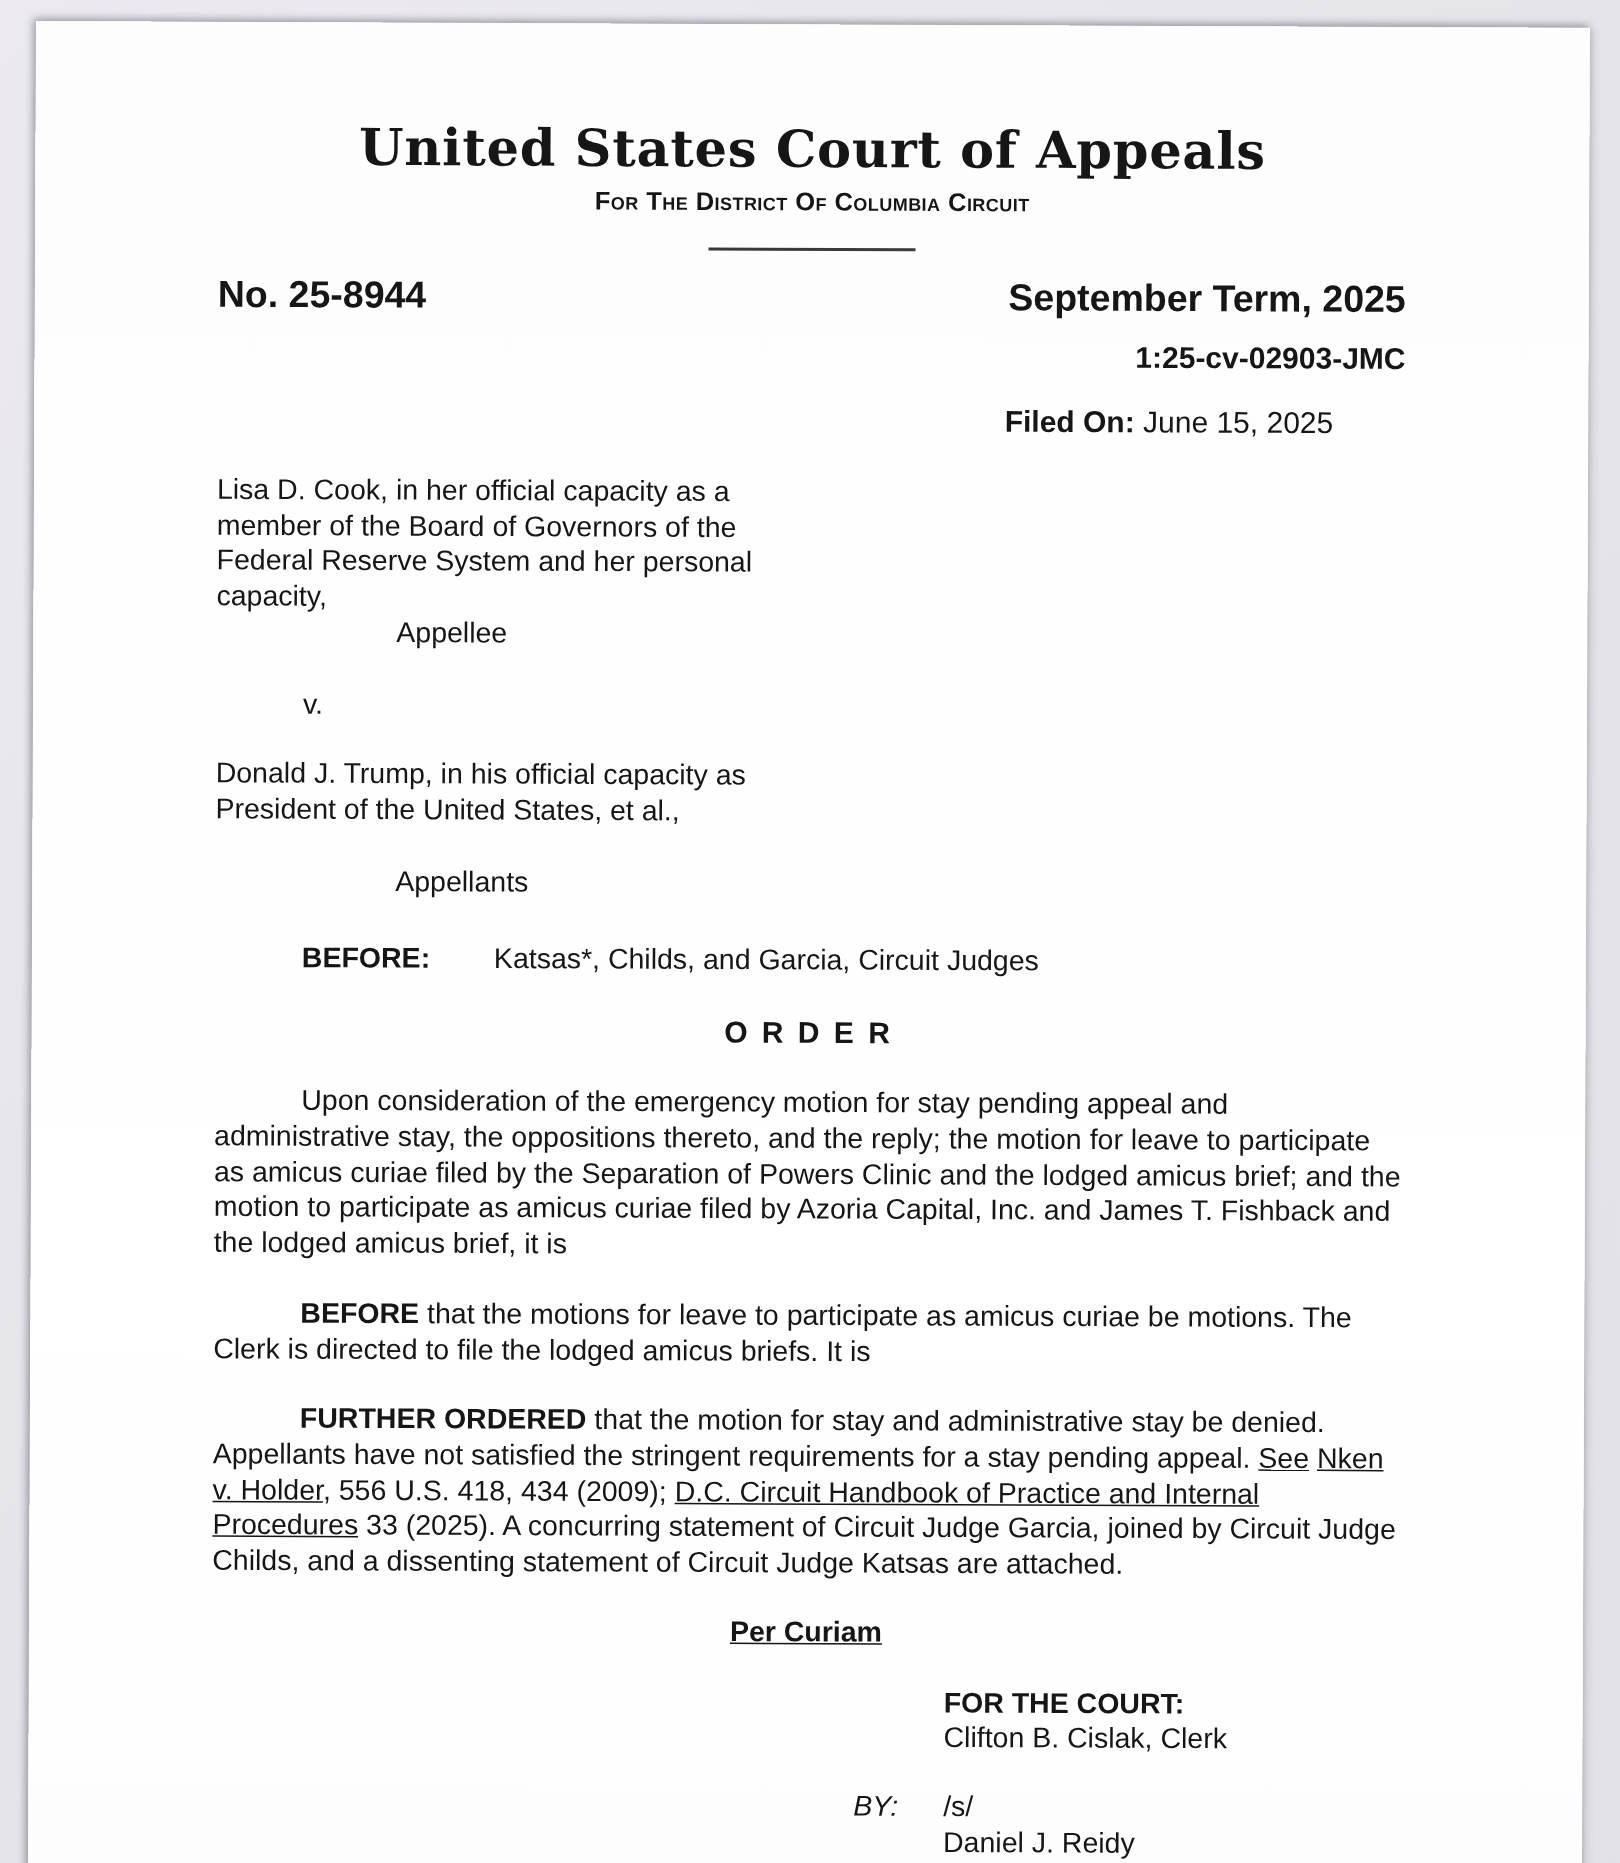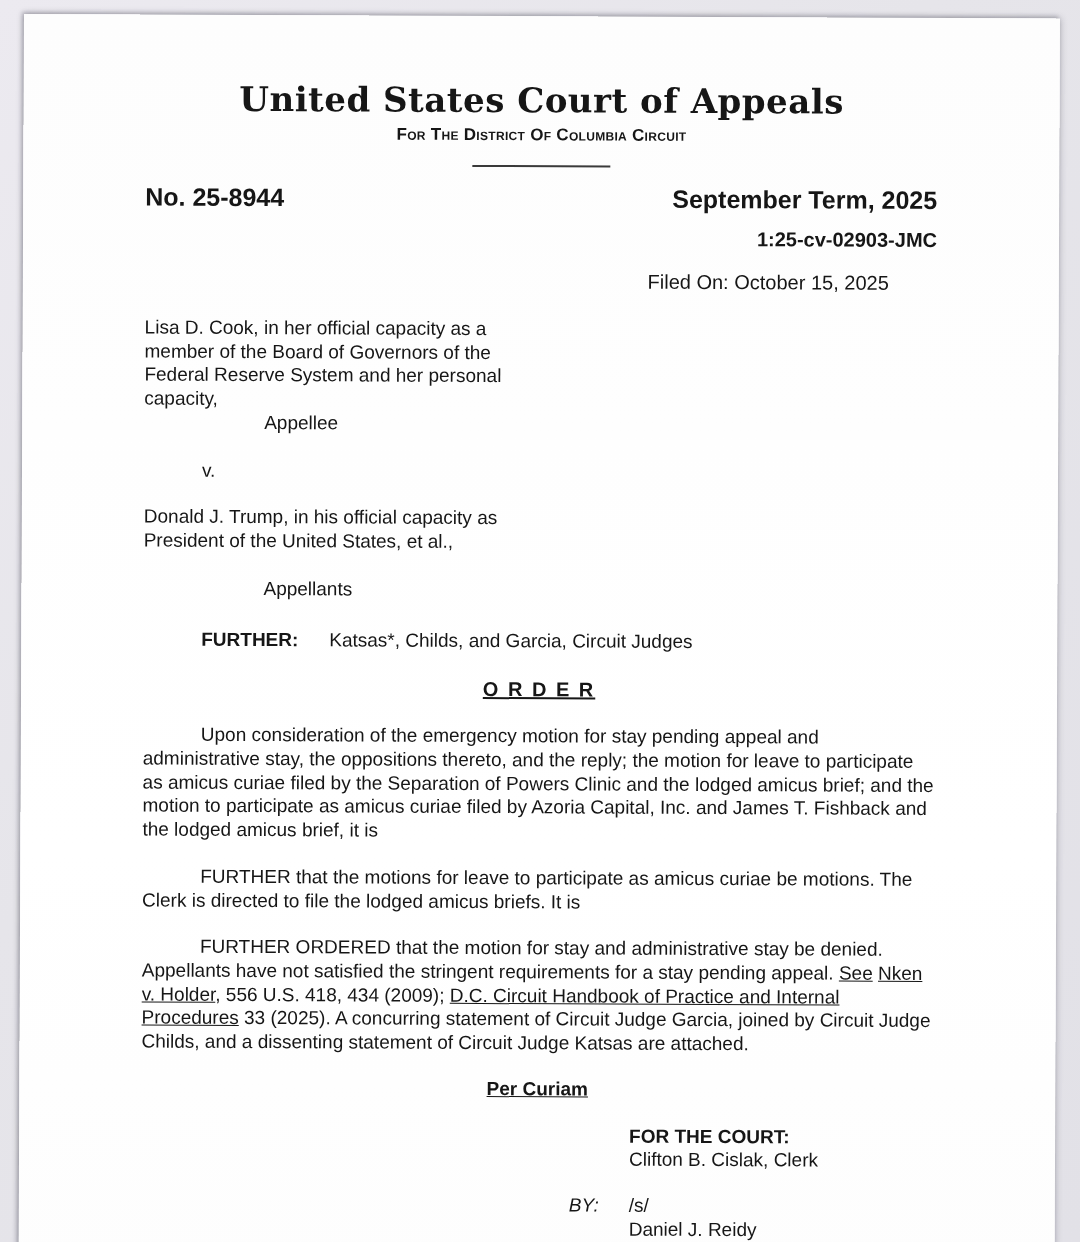--- a/index.html
+++ b/index.html
@@ -53,21 +53,21 @@
   .meta-row {
     display: flex;
     justify-content: space-between;
     align-items: flex-start;
     margin-top: 17px;
   }
   .case-number, .term { font-size: 25px; font-weight: 700; line-height: 28px; }
   .right-col { text-align: right; }
   .docket-number { font-size: 20px; font-weight: 700; margin-top: 15px; }
   .filed-line { font-size: 20px; margin-top: 20px; padding-right: 48px; }
-  .b { font-weight: 400; }
+  .b { font-weight: 700; }
   .u { text-decoration: underline; }
   
   .caption { margin-top: 24px; font-size: 19px; line-height: 23.7px; }
   .party-desc { width: 392px; }
   .designation { margin-left: 120px; }
   .versus { margin-left: 58px; margin-top: 24px; }
   .appellants-desc { margin-top: 23px; }
   .appellants-designation { margin-top: 24px; }
   
   .panel-row {
@@ -77,21 +77,21 @@
     display: flex;
   }
   .panel-label { font-weight: 700; width: 128px; flex-shrink: 0; }
   .order-heading {
     margin: 26px 0 0 0;
     text-align: center;
     font-size: 20px;
     font-weight: 700;
     letter-spacing: 2px;
   }
-  .order-heading span { text-decoration: underline; }
+  .order-heading span { }
   .body-para {
     margin: 23px 0 0 0;
     font-size: 19px;
     line-height: 23.7px;
     text-indent: 58px;
     text-align: left;
   }
   .per-curiam {
     margin-top: 23px;
     text-align: center;
@@ -114,42 +114,42 @@
 
   <h1 class="court-name">United States Court of Appeals</h1>
   <div class="court-division">For The District Of Columbia Circuit</div>
   <hr class="header-rule">
 
   <div class="meta-row">
     <div class="case-number">No. 25-8944</div>
     <div class="right-col">
       <div class="term">September Term, 2025</div>
       <div class="docket-number">1:25-cv-02903-JMC</div>
-      <div class="filed-line"><span class="b">Filed On:</span> <span>October 15, 2025</span></div>
+      <div class="filed-line"><span class="b">Filed On:</span> <span>June 15, 2025</span></div>
     </div>
   </div>
 
   <div class="caption">
     <div class="party-desc">Lisa D. Cook, in her official capacity as a member of the Board of Governors of the Federal Reserve System and her personal capacity,</div>
     <div class="designation">Appellee</div>
     <div class="versus">v.</div>
     <div class="party-desc appellants-desc">Donald J. Trump, in his official capacity as President of the United States, et al.,</div>
     <div class="designation appellants-designation">Appellants</div>
   </div>
 
   <div class="panel-row">
-    <span class="panel-label">FURTHER:</span>
+    <span class="panel-label">BEFORE:</span>
     <span>Katsas*, Childs, and Garcia, Circuit Judges</span>
   </div>
 
   <h2 class="order-heading"><span>O R D E R</span></h2>
 
   <p class="body-para">Upon consideration of the emergency motion for stay pending appeal and administrative stay, the oppositions thereto, and the reply; the motion for leave to participate as amicus curiae filed by the Separation of Powers Clinic and the lodged amicus brief; and the motion to participate as amicus curiae filed by Azoria Capital, Inc. and James T. Fishback and the lodged amicus brief, it is</p>
 
-  <p class="body-para"><span class="b">FURTHER</span><span> that the motions for leave to participate as amicus curiae be motions. The Clerk is directed to file the lodged amicus briefs.  It is</span></p>
+  <p class="body-para"><span class="b">BEFORE</span><span> that the motions for leave to participate as amicus curiae be motions. The Clerk is directed to file the lodged amicus briefs.  It is</span></p>
 
   <p class="body-para"><span class="b">FURTHER ORDERED</span><span> that the motion for stay and administrative stay be denied. Appellants have not satisfied the stringent requirements for a stay pending appeal.  </span><span class="u">See</span> <span class="u">Nken v. Holder</span><span>, 556 U.S. 418, 434 (2009); </span><span class="u">D.C. Circuit Handbook of Practice and Internal Procedures</span><span> 33 (2025).  A concurring statement of Circuit Judge Garcia, joined by Circuit Judge Childs, and a dissenting statement of Circuit Judge Katsas are attached.</span></p>
 
   <div class="per-curiam"><span>Per Curiam</span></div>
 
   <div class="sig-block">
     <div class="sig-court">FOR THE COURT:</div>
     <div class="sig-clerk">Clifton B. Cislak, Clerk</div>
     <div class="by-row">
       <span class="by-label">BY:</span>

